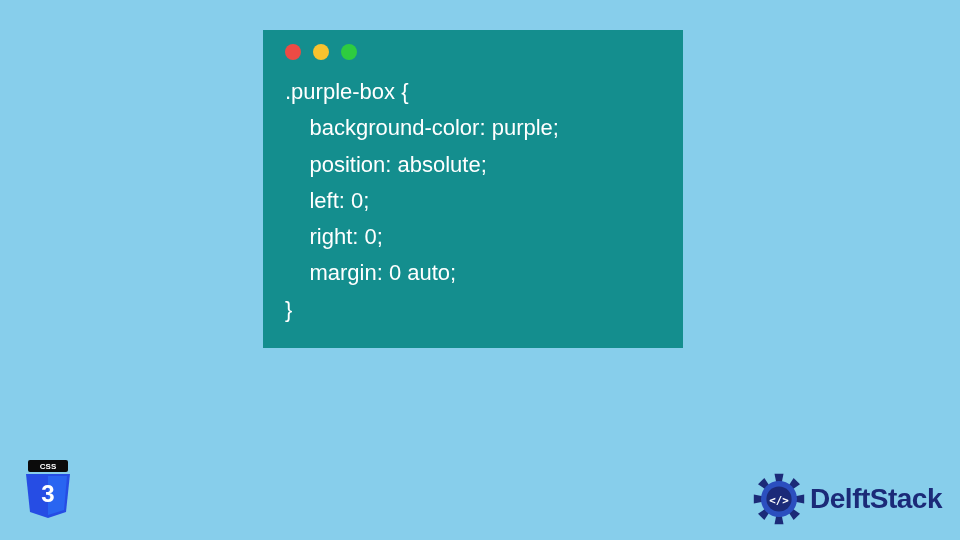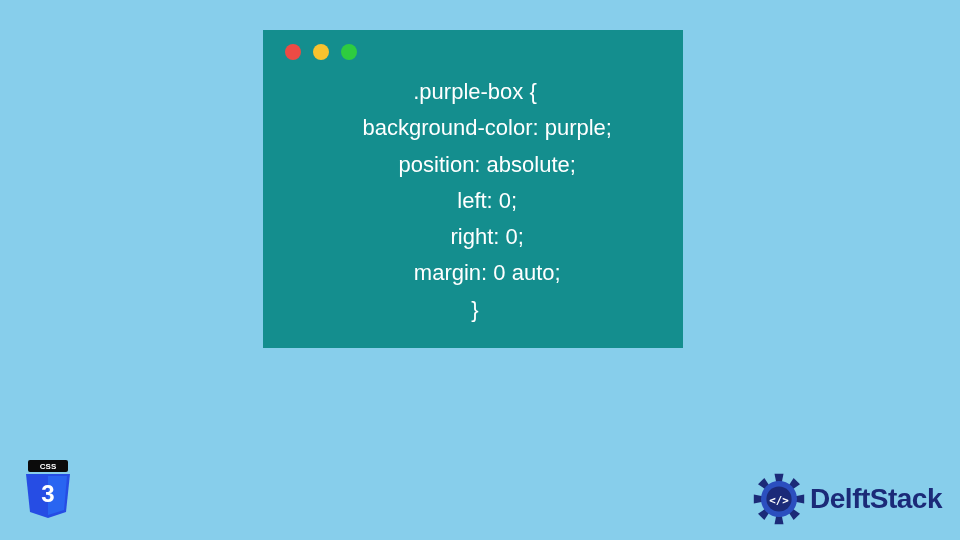--- a/index.html
+++ b/index.html
@@ -11,21 +11,20 @@
     font-family: Arial, Helvetica, sans-serif;
     overflow: hidden;
   }
   .code-window {
     position: absolute;
     left: 263px;
     top: 30px;
     width: 420px;
     background: #148e8e;
     padding: 14px 18px 20px 18px;
-    text-align: center;
   }
   .traffic {
     display: flex;
     gap: 12px;
     margin-bottom: 14px;
     padding-left: 4px;
   }
   .dot {
     width: 16px;
     height: 16px;

